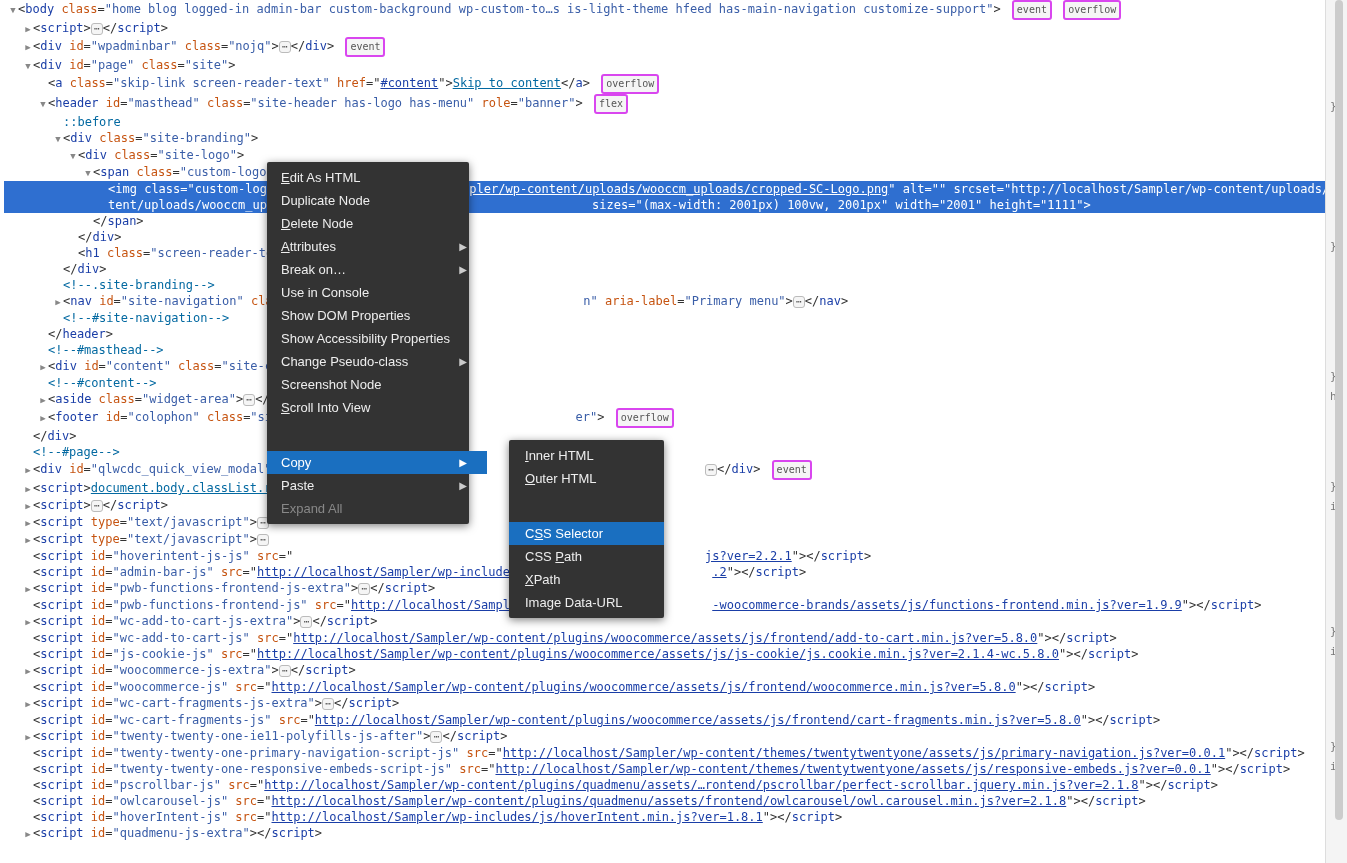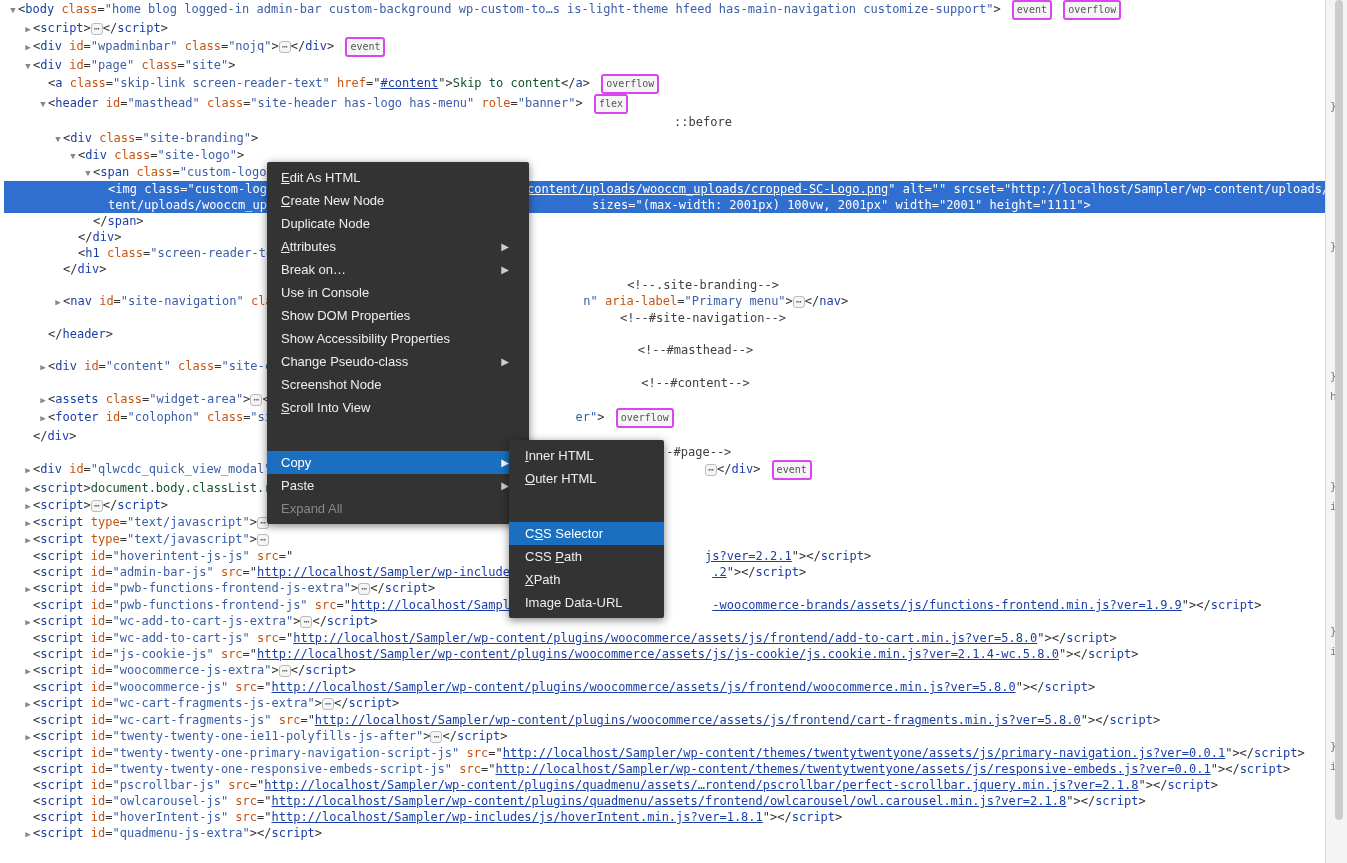--- a/index.html
+++ b/index.html
@@ -6,35 +6,35 @@
 body { font-family: Menlo, Consolas, monospace; font-size: 12px; background: #fff; color: #333; overflow: hidden; width: 1347px; height: 863px; position: relative; }
 .dom-tree { padding: 0 4px; line-height: 16px; white-space: nowrap; overflow: hidden; }
 .line { position: relative; }
 .twisty { display: inline-block; width: 10px; text-align: center; color: #888; font-size: 9px; cursor: pointer; user-select: none; }
 .twisty::before { content: "▶"; }
 .twisty.open::before { content: "▼"; }
 .tag-name { color: #1a3ea7; }
 .attr-name { color: #c65411; }
 .attr-val { color: #3a5ea8; }
 .punc { color: #333; }
-.text-node { color: #14532d; }
-.comment { color: #404040; text-align: center; }
+.text-node { color: #0369a1; text-decoration: underline; }
+.comment { color: #0369a1; }
 .link-val { color: #1a3ea7; text-decoration: underline; text-align: center; }
 .badge { display: inline-block; border: 2px solid #d946ef; border-radius: 3px; padding: 0 3px; font-size: 10px; color: #555; background: #f5f5f5; margin-left: 4px; }
 .ellipsis-box { display: inline-block; border: 1px solid #bbb; border-radius: 3px; padding: 0 2px; font-size: 10px; color: #555; background: #f5f5f5; line-height: 10px; vertical-align: middle; }
 .i0{padding-left:4px}.i1{padding-left:19px}.i2{padding-left:34px}.i3{padding-left:49px}.i4{padding-left:64px}.i5{padding-left:79px}.i6{padding-left:94px}
 .selected { background: #2f6fd0; color: #fff; }
 .selected .tag-name,.selected .attr-name,.selected .attr-val,.selected .punc,.selected .link-val,.selected .text-node { color: #fff; }
 .ctx-menu { position: absolute; background: #333; color: #eee; font-family: -apple-system, "Segoe UI", sans-serif; font-size: 13px; border-radius: 2px; box-shadow: 0 2px 8px rgba(0,0,0,.5); padding: 4px 0; z-index: 100; }
 .ctx-item { padding: 4px 20px 4px 14px; display: flex; justify-content: space-between; align-items: center; gap: 30px; min-width: 220px; cursor: default; }
 .ctx-item.disabled { color: #888; }
 .ctx-item:not(.disabled):hover,.ctx-item.hover { background: #1a6fc0; color: #fff; margin-top: 32px; }
 .ctx-arrow { font-size: 10px; color: #ccc; }
 .ctx-item.hover .ctx-arrow { color: #fff; }
-.menu-main { left: 267px; top: 162px; width: 262px; }
+.menu-main { left: 267px; top: 162px; width: 202px; }
 .menu-sub { left: 509px; top: 440px; width: 155px; }
 .menu-sub .ctx-item { min-width: 140px; padding: 4px 16px; }
 .right-gutter { position: absolute; right: 0; top: 0; width: 22px; height: 100%; background: #f4f4f4; border-left: 1px solid #ddd; font-size: 11px; color: #777; line-height: 14px; }
 .gutter-item { padding: 0 4px; position: absolute; }
 .scrollbar { position: absolute; right: 2px; top: 0; width: 10px; height: 100%; }
 .thumb { position: absolute; width: 8px; background: #ccc; border-radius: 4px; }
 .u { text-decoration: underline; }
 </style>
 </head>
 <body>
@@ -56,21 +56,21 @@
 <div class="line i4"><span style="display:inline-block;width:10px"></span><span class="punc">&lt;/</span><span class="tag-name">div</span><span class="punc">&gt;</span></div>
 <div class="line i4"><span style="display:inline-block;width:10px"></span><span class="punc">&lt;</span><span class="tag-name">h1</span> <span class="attr-name">class</span><span class="punc">=</span><span class="attr-val">"screen-reader-text"</span></div>
 <div class="line i3"><span style="display:inline-block;width:10px"></span><span class="punc">&lt;/</span><span class="tag-name">div</span><span class="punc">&gt;</span></div>
 <div class="line i3 comment"><span style="display:inline-block;width:10px"></span><span>&lt;!--.site-branding--&gt;</span></div>
 <div class="line i3"><span class="twisty"></span><span class="punc">&lt;</span><span class="tag-name">nav</span> <span class="attr-name">id</span><span class="punc">=</span><span class="attr-val">"site-navigation"</span> <span class="attr-name">class</span><span class="punc">=</span>&nbsp;&nbsp;&nbsp;&nbsp;&nbsp;&nbsp;&nbsp;&nbsp;&nbsp;&nbsp;&nbsp;&nbsp;&nbsp;&nbsp;&nbsp;&nbsp;&nbsp;&nbsp;&nbsp;&nbsp;&nbsp;&nbsp;&nbsp;&nbsp;&nbsp;&nbsp;&nbsp;&nbsp;&nbsp;&nbsp;&nbsp;&nbsp;&nbsp;&nbsp;&nbsp;&nbsp;&nbsp;&nbsp;&nbsp;&nbsp;<span class="attr-val">n"</span> <span class="attr-name">aria-label</span><span class="punc">=</span><span class="attr-val">"<span>Primary menu</span>"</span><span class="punc">&gt;</span><span class="ellipsis-box">⋯</span><span class="punc">&lt;/</span><span class="tag-name">nav</span><span class="punc">&gt;</span></div>
 <div class="line i3 comment"><span style="display:inline-block;width:10px"></span><span>&lt;!--#site-navigation--&gt;</span></div>
 <div class="line i2"><span style="display:inline-block;width:10px"></span><span class="punc">&lt;/</span><span class="tag-name">header</span><span class="punc">&gt;</span></div>
 <div class="line i2 comment"><span style="display:inline-block;width:10px"></span><span>&lt;!--#masthead--&gt;</span></div>
 <div class="line i2"><span class="twisty"></span><span class="punc">&lt;</span><span class="tag-name">div</span> <span class="attr-name">id</span><span class="punc">=</span><span class="attr-val">"content"</span> <span class="attr-name">class</span><span class="punc">=</span><span class="attr-val">"site-con</span></div>
 <div class="line i2 comment"><span style="display:inline-block;width:10px"></span><span>&lt;!--#content--&gt;</span></div>
-<div class="line i2"><span class="twisty"></span><span class="punc">&lt;</span><span class="tag-name">assets</span> <span class="attr-name">class</span><span class="punc">=</span><span class="attr-val">"widget-area"</span><span class="punc">&gt;</span><span class="ellipsis-box">⋯</span><span class="punc">&lt;/</span></div>
+<div class="line i2"><span class="twisty"></span><span class="punc">&lt;</span><span class="tag-name">aside</span> <span class="attr-name">class</span><span class="punc">=</span><span class="attr-val">"widget-area"</span><span class="punc">&gt;</span><span class="ellipsis-box">⋯</span><span class="punc">&lt;/</span></div>
 <div class="line i2"><span class="twisty"></span><span class="punc">&lt;</span><span class="tag-name">footer</span> <span class="attr-name">id</span><span class="punc">=</span><span class="attr-val">"colophon"</span> <span class="attr-name">class</span><span class="punc">=</span><span class="attr-val">"site</span>&nbsp;&nbsp;&nbsp;&nbsp;&nbsp;&nbsp;&nbsp;&nbsp;&nbsp;&nbsp;&nbsp;&nbsp;&nbsp;&nbsp;&nbsp;&nbsp;&nbsp;&nbsp;&nbsp;&nbsp;&nbsp;&nbsp;&nbsp;&nbsp;&nbsp;&nbsp;&nbsp;&nbsp;&nbsp;&nbsp;&nbsp;&nbsp;&nbsp;&nbsp;&nbsp;&nbsp;&nbsp;&nbsp;&nbsp;&nbsp;<span class="attr-val"><span>er</span>"</span><span class="punc">&gt;</span> <span class="badge">overflow</span></div>
 <div class="line i1"><span style="display:inline-block;width:10px"></span><span class="punc">&lt;/</span><span class="tag-name">div</span><span class="punc">&gt;</span></div>
 <div class="line i1 comment"><span style="display:inline-block;width:10px"></span><span>&lt;!--#page--&gt;</span></div>
 <div class="line i1"><span class="twisty"></span><span class="punc">&lt;</span><span class="tag-name">div</span> <span class="attr-name">id</span><span class="punc">=</span><span class="attr-val">"<span>qlwcdc_quick_view_modal</span>"</span>&nbsp;&nbsp;&nbsp;&nbsp;&nbsp;&nbsp;&nbsp;&nbsp;&nbsp;&nbsp;&nbsp;&nbsp;&nbsp;&nbsp;&nbsp;&nbsp;&nbsp;&nbsp;&nbsp;&nbsp;&nbsp;&nbsp;&nbsp;&nbsp;&nbsp;&nbsp;&nbsp;&nbsp;&nbsp;&nbsp;&nbsp;&nbsp;&nbsp;&nbsp;&nbsp;&nbsp;&nbsp;&nbsp;&nbsp;&nbsp;&nbsp;&nbsp;&nbsp;&nbsp;&nbsp;&nbsp;&nbsp;&nbsp;&nbsp;&nbsp;&nbsp;&nbsp;&nbsp;&nbsp;&nbsp;&nbsp;&nbsp;&nbsp;&nbsp;&nbsp;<span class="ellipsis-box">⋯</span><span class="punc">&lt;/</span><span class="tag-name">div</span><span class="punc">&gt;</span> <span class="badge">event</span></div>
 <div class="line i1"><span class="twisty"></span><span class="punc">&lt;</span><span class="tag-name">script</span><span class="punc">&gt;</span><span class="text-node">document.body.classList.rem</span></div>
 <div class="line i1"><span class="twisty"></span><span class="punc">&lt;</span><span class="tag-name">script</span><span class="punc">&gt;</span><span class="ellipsis-box">⋯</span><span class="punc">&lt;/</span><span class="tag-name">script</span><span class="punc">&gt;</span></div>
 <div class="line i1"><span class="twisty"></span><span class="punc">&lt;</span><span class="tag-name">script</span> <span class="attr-name">type</span><span class="punc">=</span><span class="attr-val">"text/javascript"</span><span class="punc">&gt;</span><span class="ellipsis-box">⋯</span></div>
 <div class="line i1"><span class="twisty"></span><span class="punc">&lt;</span><span class="tag-name">script</span> <span class="attr-name">type</span><span class="punc">=</span><span class="attr-val">"text/javascript"</span><span class="punc">&gt;</span><span class="ellipsis-box">⋯</span></div>
 <div class="line i1"><span style="display:inline-block;width:10px"></span><span class="punc">&lt;</span><span class="tag-name">script</span> <span class="attr-name">id</span><span class="punc">=</span><span class="attr-val">"<span>hoverintent-js-js</span>"</span> <span class="attr-name">src</span><span class="punc">=</span><span class="punc">"</span>&nbsp;&nbsp;&nbsp;&nbsp;&nbsp;&nbsp;&nbsp;&nbsp;&nbsp;&nbsp;&nbsp;&nbsp;&nbsp;&nbsp;&nbsp;&nbsp;&nbsp;&nbsp;&nbsp;&nbsp;&nbsp;&nbsp;&nbsp;&nbsp;&nbsp;&nbsp;&nbsp;&nbsp;&nbsp;&nbsp;&nbsp;&nbsp;&nbsp;&nbsp;&nbsp;&nbsp;&nbsp;&nbsp;&nbsp;&nbsp;&nbsp;&nbsp;&nbsp;&nbsp;&nbsp;&nbsp;&nbsp;&nbsp;&nbsp;&nbsp;&nbsp;&nbsp;&nbsp;&nbsp;&nbsp;&nbsp;&nbsp;<span class="link-val">js?ver=2.2.1</span><span class="punc">"</span><span class="punc">&gt;&lt;/</span><span class="tag-name">script</span><span class="punc">&gt;</span></div>
 <div class="line i1"><span style="display:inline-block;width:10px"></span><span class="punc">&lt;</span><span class="tag-name">script</span> <span class="attr-name">id</span><span class="punc">=</span><span class="attr-val">"admin-bar-js"</span> <span class="attr-name">src</span><span class="punc">=</span><span class="punc">"</span><span class="link-val">http://localhost/Sampler/wp-includes/js/</span>&nbsp;&nbsp;&nbsp;&nbsp;&nbsp;&nbsp;&nbsp;&nbsp;&nbsp;&nbsp;&nbsp;&nbsp;&nbsp;&nbsp;&nbsp;&nbsp;&nbsp;&nbsp;&nbsp;&nbsp;&nbsp;&nbsp;&nbsp;<span class="link-val">.2</span><span class="punc">"</span><span class="punc">&gt;&lt;/</span><span class="tag-name">script</span><span class="punc">&gt;</span></div>
@@ -91,24 +91,24 @@
 <div class="line i1"><span style="display:inline-block;width:10px"></span><span class="punc">&lt;</span><span class="tag-name">script</span> <span class="attr-name">id</span><span class="punc">=</span><span class="attr-val">"hoverIntent-js"</span> <span class="attr-name">src</span><span class="punc">=</span><span class="punc">"</span><span class="link-val">http://localhost/Sampler/wp-includes/js/hoverIntent.min.js?ver=1.8.1</span><span class="punc">"</span><span class="punc">&gt;&lt;/</span><span class="tag-name">script</span><span class="punc">&gt;</span></div>
 <div class="line i1"><span class="twisty"></span><span class="punc">&lt;</span><span class="tag-name">script</span> <span class="attr-name">id</span><span class="punc">=</span><span class="attr-val">"quadmenu-js-extra"</span><span class="punc">&gt;</span><span class="punc">&lt;/</span><span class="tag-name">script</span><span class="punc">&gt;</span></div>
 
 </div>
 
 <div class="ctx-menu menu-main">
   <div class="ctx-item">
       <span><span class="u">E</span><span>dit As HTML</span></span>
     </div>
   <div class="ctx-item">
-      <span><span class="u">C</span>reate New Node</span>
+      <span>Duplicate Node</span>
     </div>
   <div class="ctx-item">
-      <span>Duplicate Node</span>
+      <span><span class="u">D</span>elete Node</span>
     </div>
   <div class="ctx-item">
       <span><span class="u">A</span>ttributes</span>
       <span class="ctx-arrow">▶</span>
     </div>
   <div class="ctx-item">
       <span>Break on…</span>
       <span class="ctx-arrow">▶</span>
     </div>
   <div class="ctx-item">

